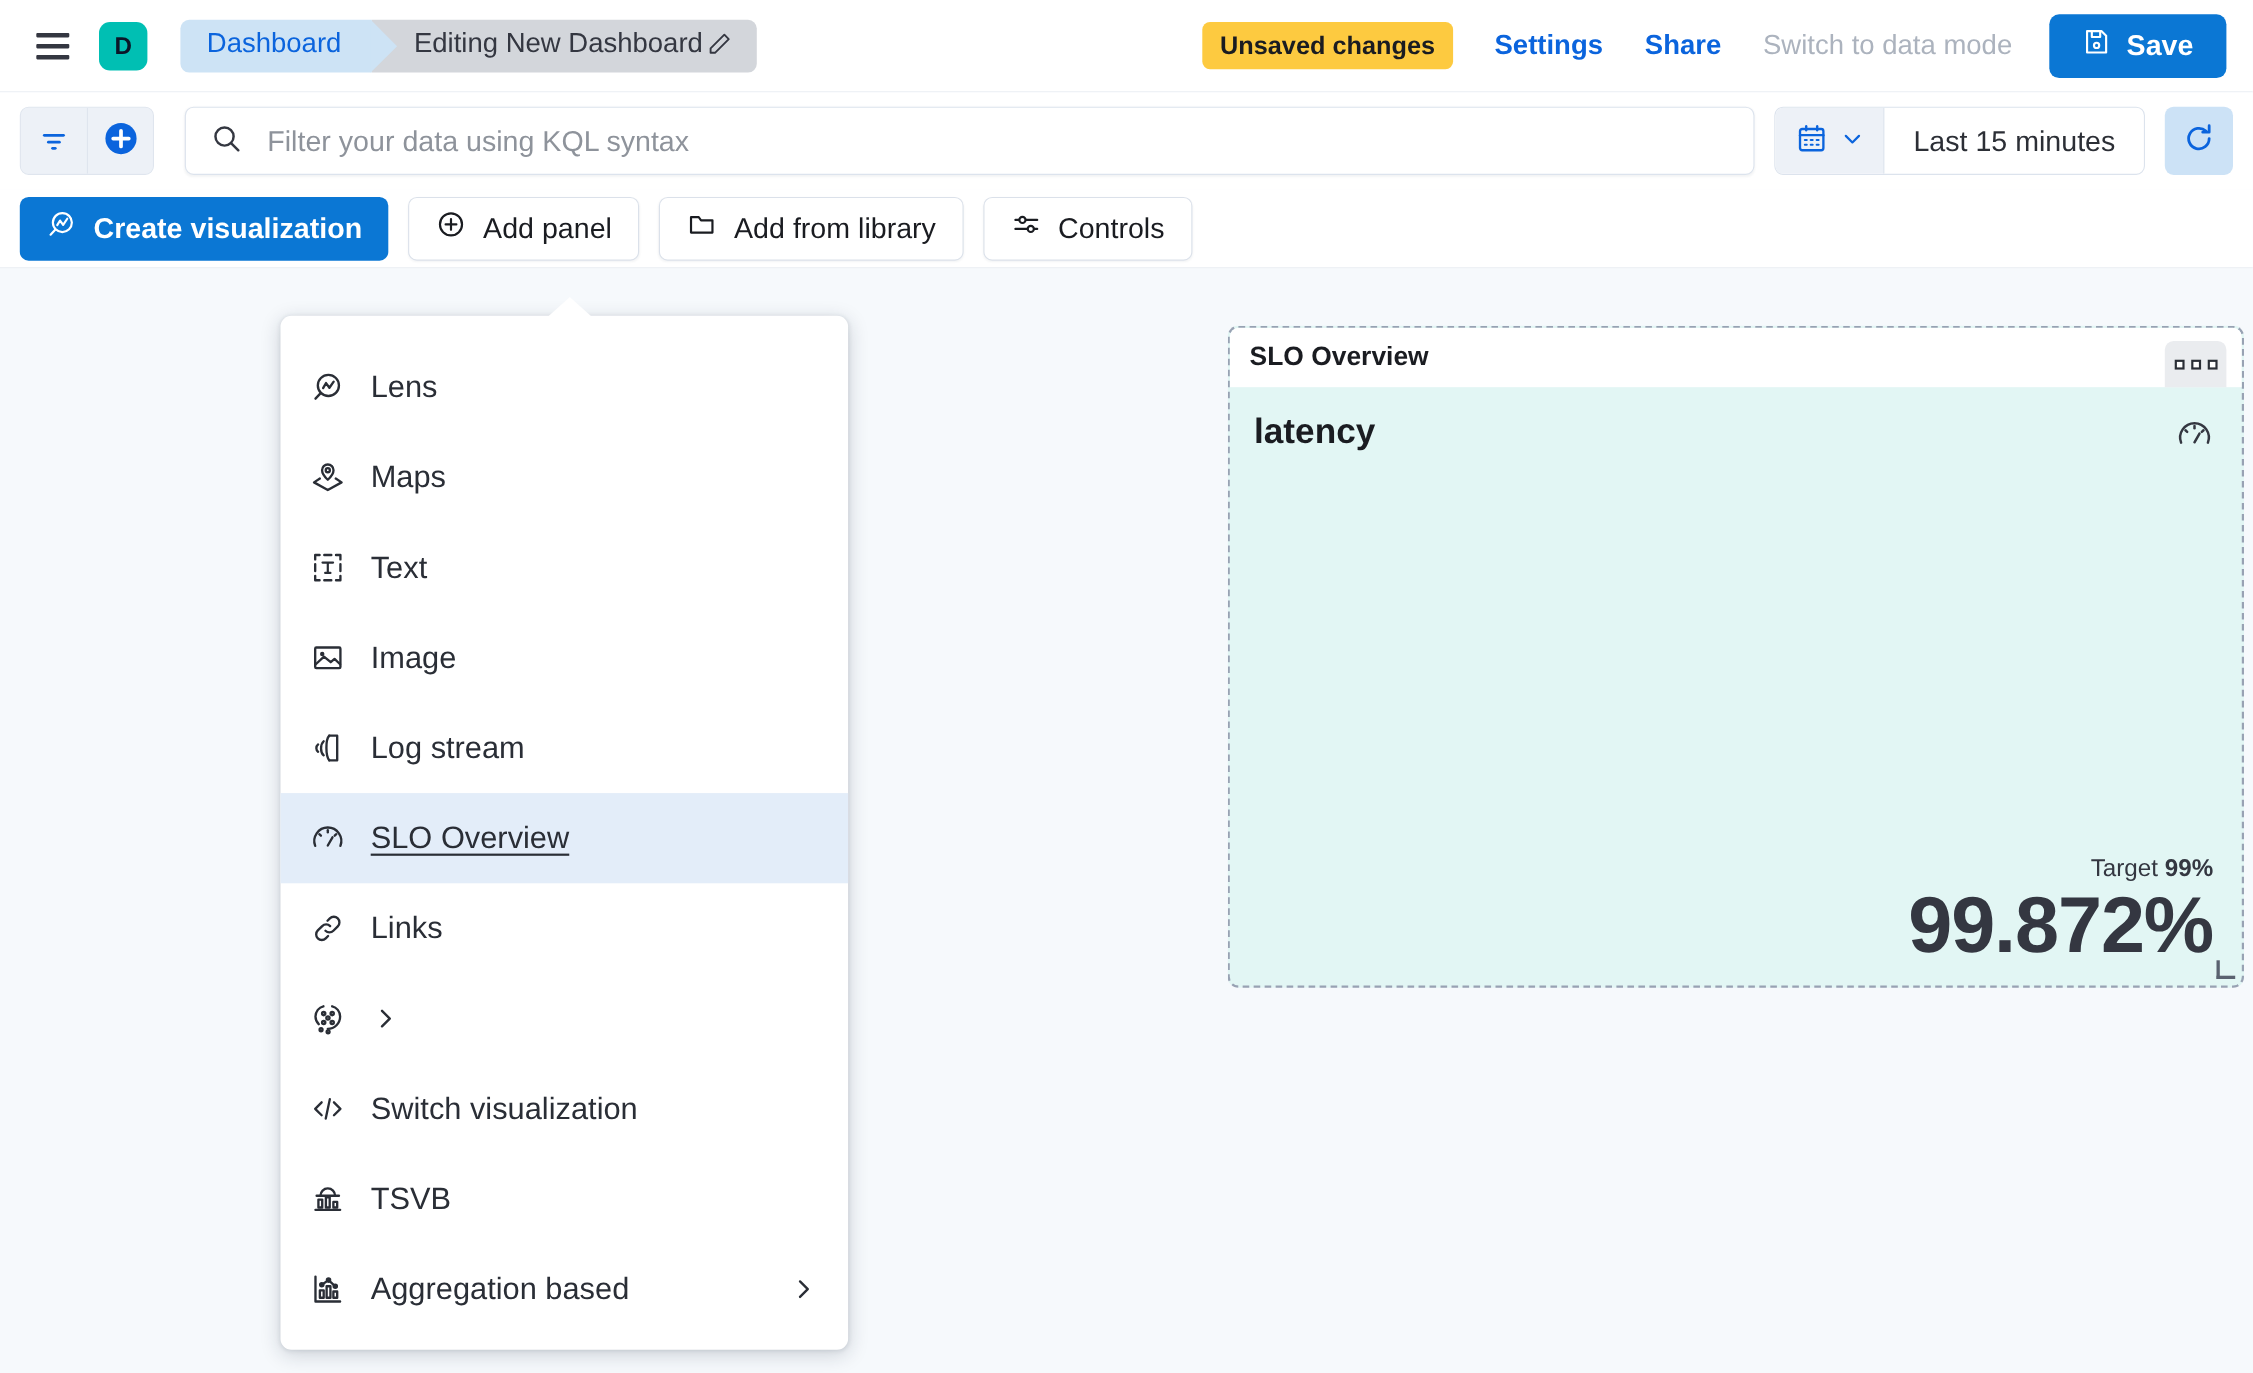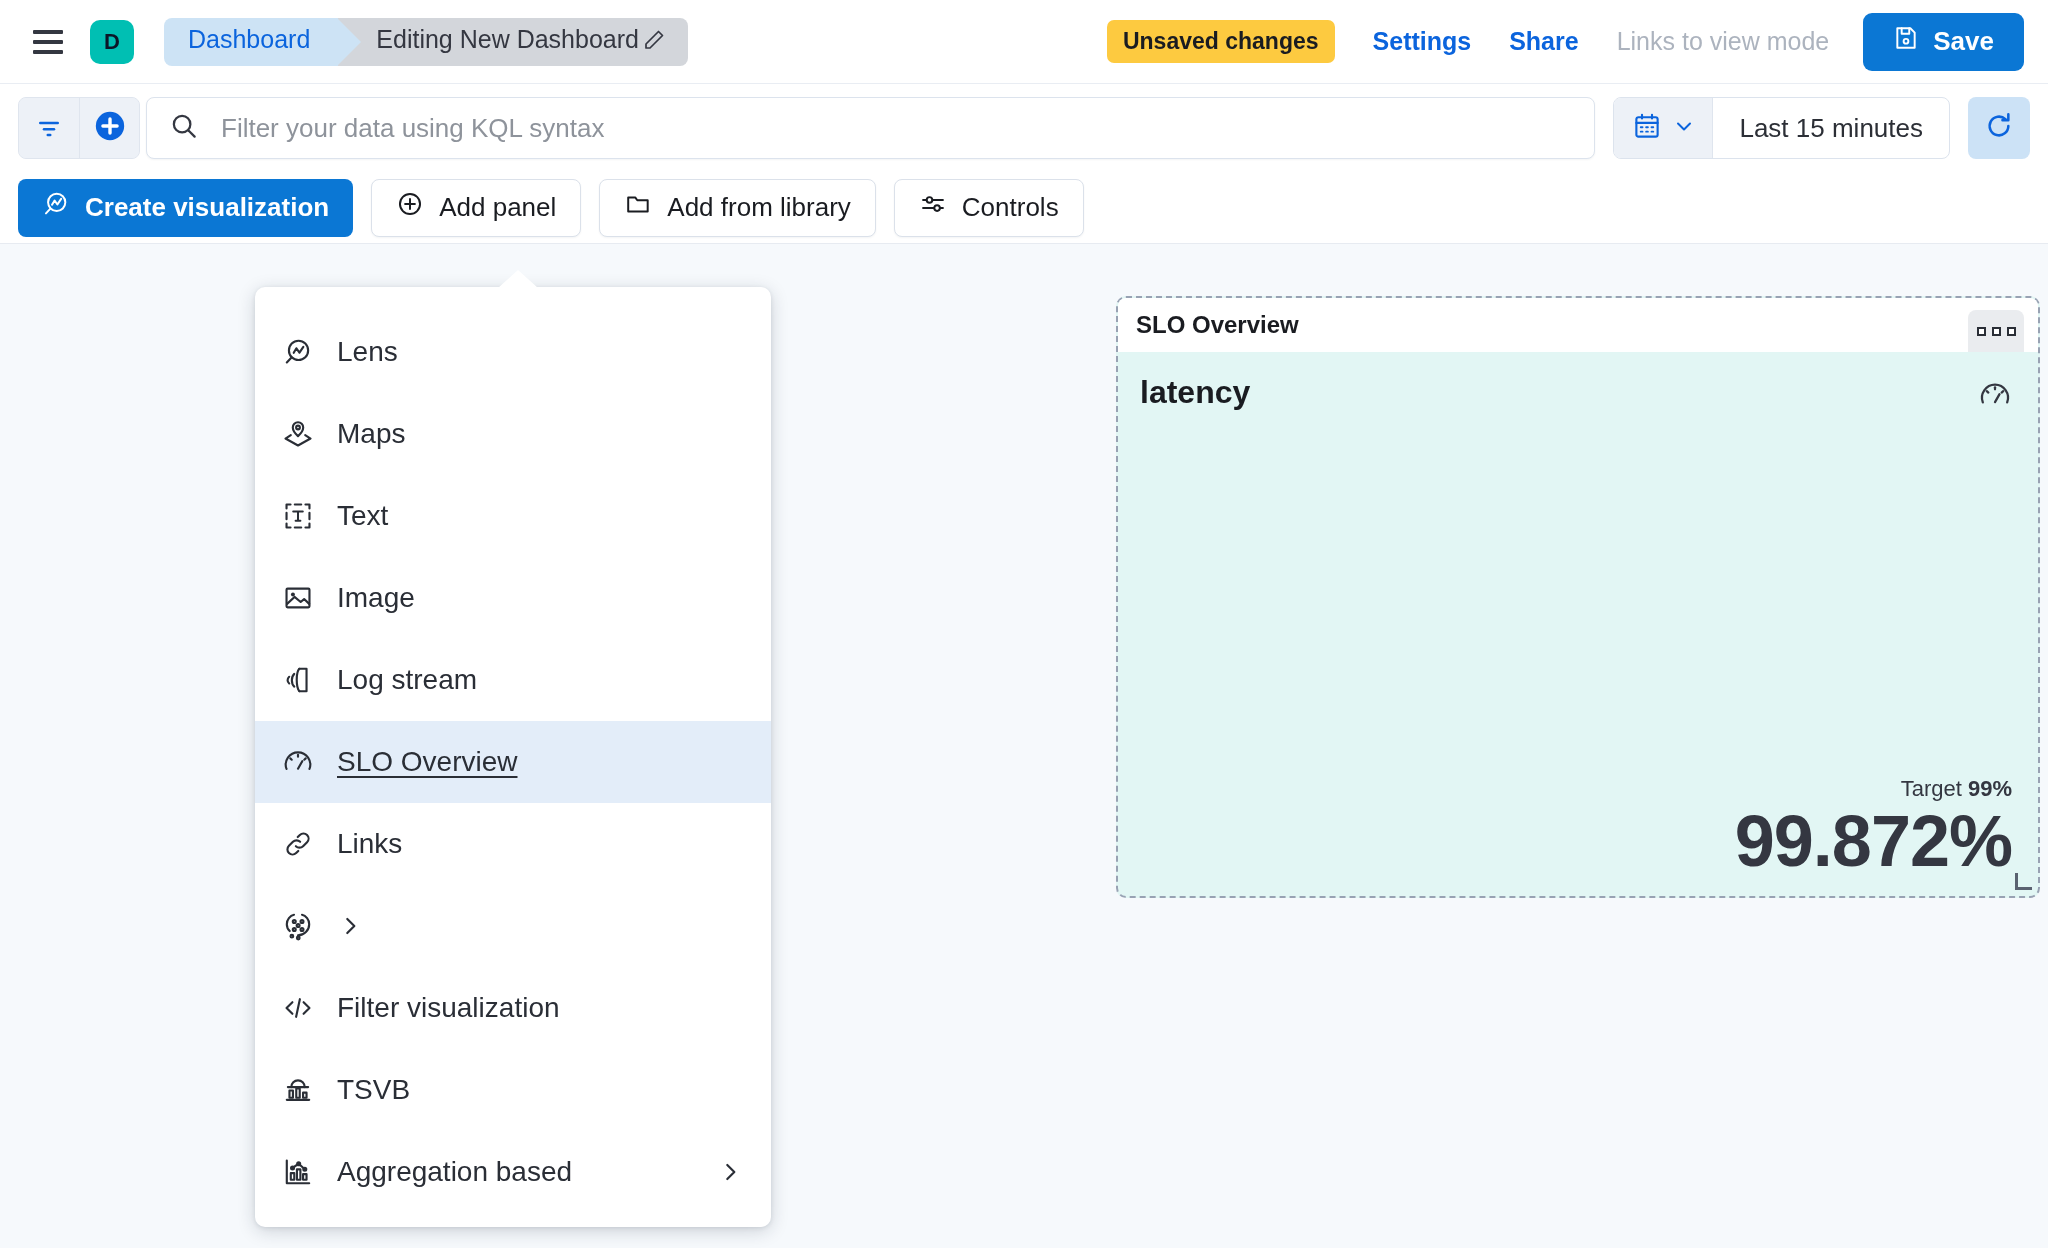--- a/index.html
+++ b/index.html
@@ -154,21 +154,21 @@
   .filter-btn {
     width: 60px;
     display: flex; align-items: center; justify-content: center;
     cursor: pointer;
     background: #EDF1F7;
   }
   .filter-btn + .filter-btn { border-left: 1px solid #DFE5EE; }
   .search-wrap {
     flex: 1 1 auto;
     height: 62px;
-    margin-left: 6px;
+    margin-left: 28px;
     background: #FFFFFF;
     border: 1px solid #DCE3ED;
     border-radius: 8px;
     display: flex;
     align-items: center;
     padding: 0 22px;
     gap: 22px;
     box-shadow: 0 1px 2px rgba(22,35,58,0.05);
   }
   .search-ph {
@@ -418,21 +418,21 @@
         </svg>
       </span>
     </div>
   </div>
 
   <div class="hdr-spacer"></div>
 
   <div class="badge-unsaved">Unsaved changes</div>
   <div class="hdr-link">Settings</div>
   <div class="hdr-link">Share</div>
-  <div class="hdr-link muted">Links to view mode</div>
+  <div class="hdr-link muted">Switch to data mode</div>
 
   <button class="save-btn">
     <span>
       <svg width="26" height="26" viewBox="0 0 24 24" fill="none" stroke="#FFFFFF" stroke-width="1.8" stroke-linecap="round" stroke-linejoin="round">
         <path d="M4 3h12l4 4v14H4z"></path>
         <path d="M8 3v5h7V3"></path>
         <circle cx="12" cy="15" r="2.2"></circle>
       </svg>
     </span>
     <span>Save</span>
@@ -679,21 +679,21 @@
         </span>
       </div>
       <div class="menu-item">
         <span class="mi-icon">
           <svg width="32" height="32" viewBox="0 0 24 24" fill="none" stroke="#2A2E36" stroke-width="1.6" stroke-linecap="round" stroke-linejoin="round">
             <polyline points="7.8,7.6 3.4,12 7.8,16.4"></polyline>
             <polyline points="16.2,7.6 20.6,12 16.2,16.4"></polyline>
             <line x1="13.4" y1="5.4" x2="10.6" y2="18.6"></line>
           </svg>
         </span>
-        <span class="mi-label">Filter visualization</span>
+        <span class="mi-label">Switch visualization</span>
       </div>
       <div class="menu-item">
         <span class="mi-icon">
           <svg width="32" height="32" viewBox="0 0 24 24" fill="none" stroke="#2A2E36" stroke-width="1.6" stroke-linecap="round" stroke-linejoin="round">
             <path d="M4.4 9.8h15.2"></path>
             <path d="M7 9.8c0-2.8 2.2-5 5-5s5 2.2 5 5"></path>
             <rect x="5.6" y="12.4" width="2.6" height="5.4"></rect>
             <rect x="10.7" y="10.8" width="2.6" height="7"></rect>
             <rect x="15.8" y="14" width="2.6" height="3.8"></rect>
             <line x1="3.6" y1="19.4" x2="20.4" y2="19.4"></line>

